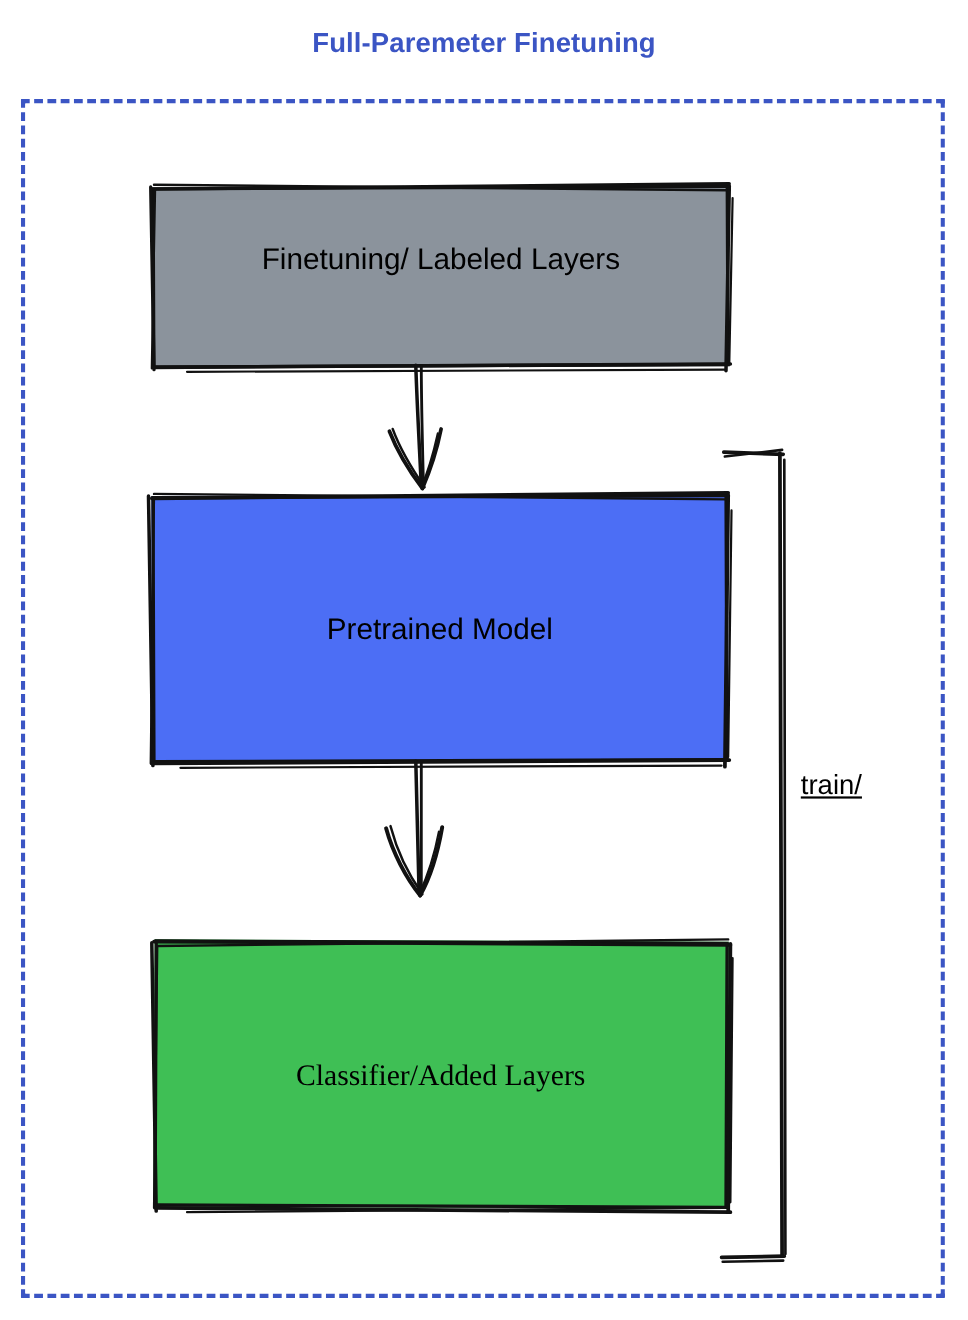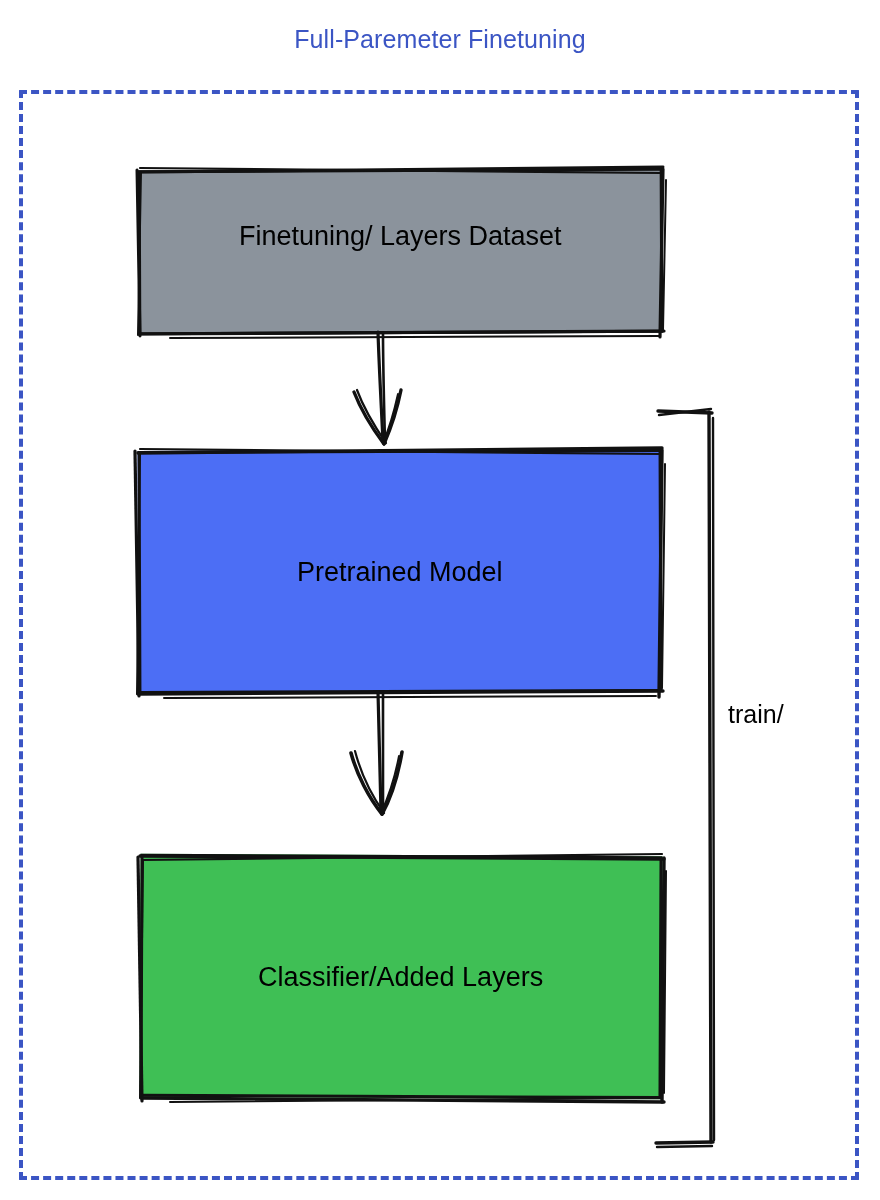--- a/index.html
+++ b/index.html
@@ -16,21 +16,21 @@
     height: 1200px;
     background: #ffffff;
   }
   #diagram-title {
     position: absolute;
     left: 0;
     top: 22px;
     width: 880px;
     text-align: center;
     font-size: 25px;
-    font-weight: 400;
+    font-weight: 700;
     color: #3B55C4;
     letter-spacing: 0.1px;
     line-height: 34px;
   }
   #dashed-frame {
     position: absolute;
     left: 19px;
     top: 90px;
     width: 840px;
     height: 1090px;
@@ -73,21 +73,21 @@
   #node-pretrained .node-label { transform: rotate(0.22deg); text-align: center; }
   #node-classifier {
     left: 140px;
     top: 855px;
     width: 522px;
     height: 243px;
     background: #3FBF55;
     align-items: center;
     transform: rotate(0.25deg);
   }
-  #node-classifier .node-label { transform: rotate(-0.25deg); }
+  #node-classifier .node-label { transform: rotate(-0.25deg); font-family: Liberation Serif, serif; }
   
   .sketch-edge {
     position: absolute;
     pointer-events: none;
   }
   #arrow-dataset-to-model,
   #arrow-model-to-classifier,
   #loop-bracket {
     position: absolute;
     overflow: visible;
@@ -97,33 +97,34 @@
   #loop-bracket { left: 640px; top: 400px; width: 100px; height: 760px; }
   #loop-label {
     position: absolute;
     left: 728px;
     top: 695px;
     width: 120px;
     font-size: 25px;
     line-height: 38px;
     color: #000000;
     text-align: left;
+    text-decoration: underline;
   }
 </style>
 </head>
 <body>
 
 <div id="canvas">
 
   <div id="diagram-title">Full-Paremeter Finetuning</div>
 
   <div id="dashed-frame"></div>
 
   <div id="node-dataset" class="node-box">
-    <span class="node-label">Finetuning/ Layers Dataset</span>
+    <span class="node-label">Finetuning/ Labeled Layers</span>
   </div>
   <svg class="sketch-edge" style="left:130px; top:160px;" width="545" height="190" viewBox="0 0 545 190">
     <path d="M9 12 L533 7" stroke="#111" stroke-width="3" fill="none" stroke-linecap="round"></path>
     <path d="M10 8 L531 13" stroke="#111" stroke-width="2.2" fill="none" stroke-linecap="round"></path>
     <path d="M7 10 L10 176" stroke="#111" stroke-width="3" fill="none" stroke-linecap="round"></path>
     <path d="M11 12 L8 175" stroke="#111" stroke-width="2" fill="none" stroke-linecap="round"></path>
     <path d="M9 174 L534 171" stroke="#111" stroke-width="3.2" fill="none" stroke-linecap="round"></path>
     <path d="M40 178 L530 176" stroke="#111" stroke-width="2" fill="none" stroke-linecap="round"></path>
     <path d="M533 9 L530 177" stroke="#111" stroke-width="3.2" fill="none" stroke-linecap="round"></path>
     <path d="M536 20 L533 170" stroke="#111" stroke-width="2" fill="none" stroke-linecap="round"></path>

